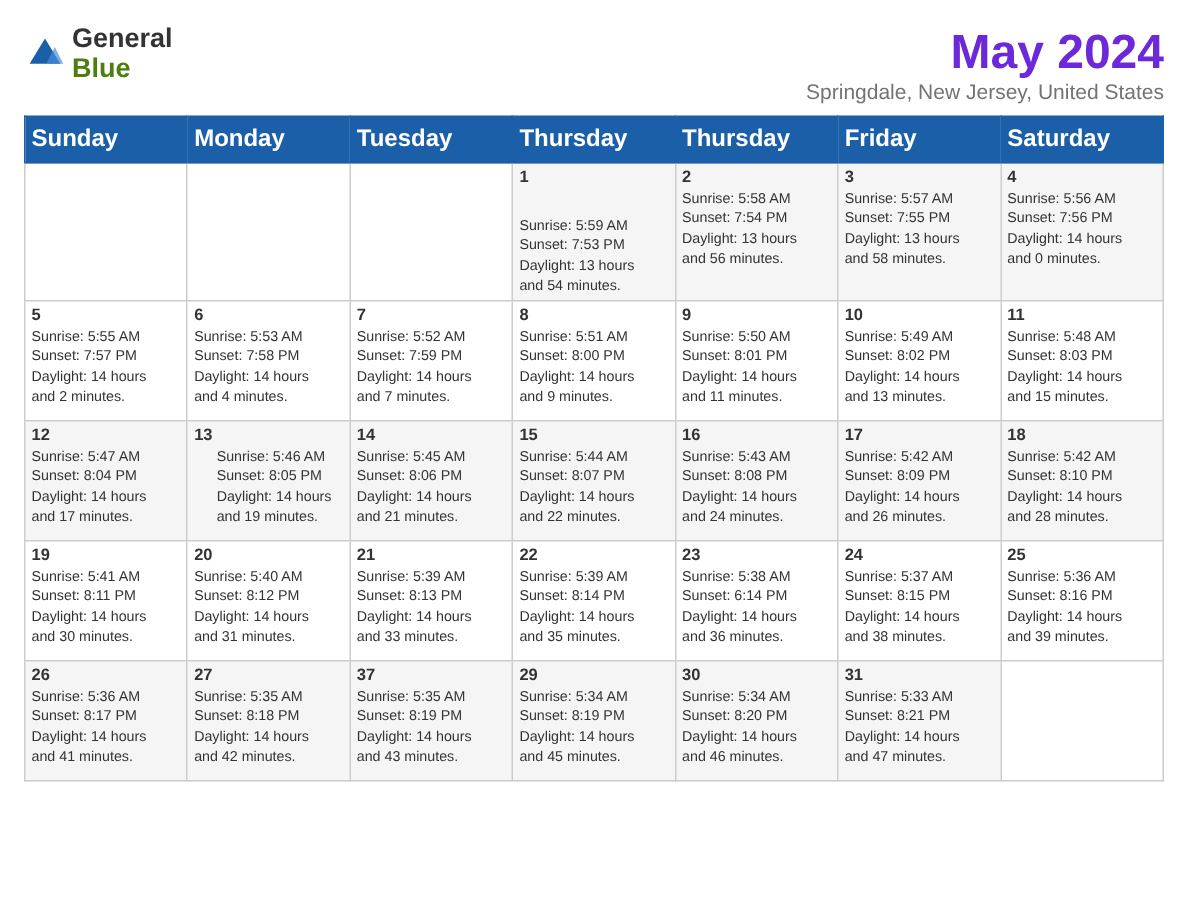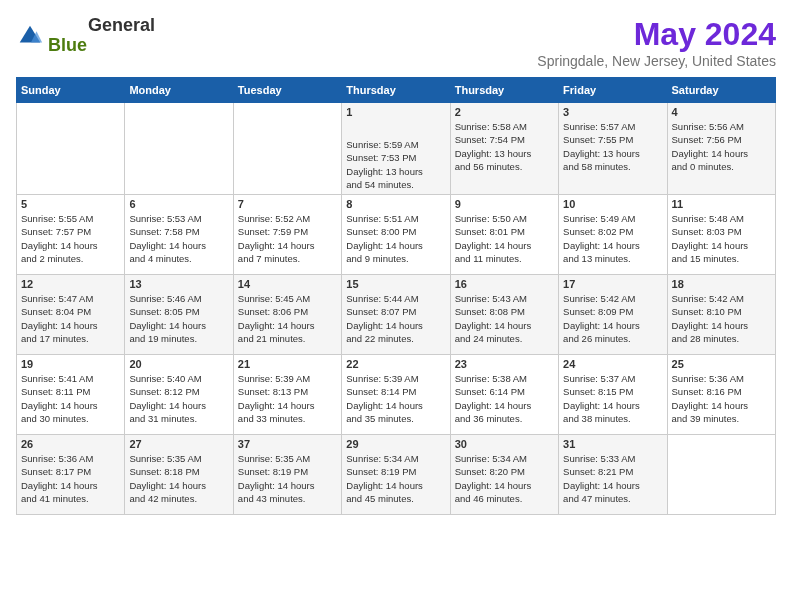--- a/index.html
+++ b/index.html
@@ -19,21 +19,21 @@
     .logo {
       display: flex;
       align-items: center;
       gap: 4px;
     }
     .logo-text {
       font-size: 18px;
       font-weight: bold;
       line-height: 1.1;
     }
-    .logo-general { color: #333; margin-left: 40px; }
+    .logo-general { color: #333; }
     .logo-blue { color: #4d7c0f; }
     .logo-icon {
       width: 28px;
       height: 28px;
     }
     .title-block {
       text-align: right;
     }
     .month-year {
       font-size: 32px;
@@ -47,21 +47,21 @@
     table {
       width: 100%;
       border-collapse: collapse;
       font-size: 10px;
     }
     thead tr th {
       background-color: #1a5fa8;
       color: #fff;
       text-align: left;
       padding: 6px 4px;
-      font-size: 11px;
+      font-size: 16px;
       font-weight: bold;
       border: 1px solid #1a5fa8;
     }
     tbody tr td {
       border: 1px solid #ccc;
       vertical-align: top;
       padding: 3px 4px;
       width: calc(100% / 7);
       height: 80px;
       background: #fff;
@@ -204,21 +204,21 @@
       <tr>
         <td>
           <div class="day-number">12</div>
           <div class="day-info" style="white-space: pre-line;">Sunrise: 5:47 AM
 Sunset: 8:04 PM
 Daylight: 14 hours
 and 17 minutes.</div>
         </td>
         <td>
           <div class="day-number">13</div>
-          <div class="day-info" style="white-space: pre-line;">Sunrise: 5:46 AM
+          <div class="day-info" style="white-space: pre-line; margin-left: 15px;">Sunrise: 5:46 AM
 Sunset: 8:05 PM
 Daylight: 14 hours
 and 19 minutes.</div>
         </td>
         <td>
           <div class="day-number">14</div>
           <div class="day-info" style="white-space: pre-line;">Sunrise: 5:45 AM
 Sunset: 8:06 PM
 Daylight: 14 hours
 and 21 minutes.</div>

